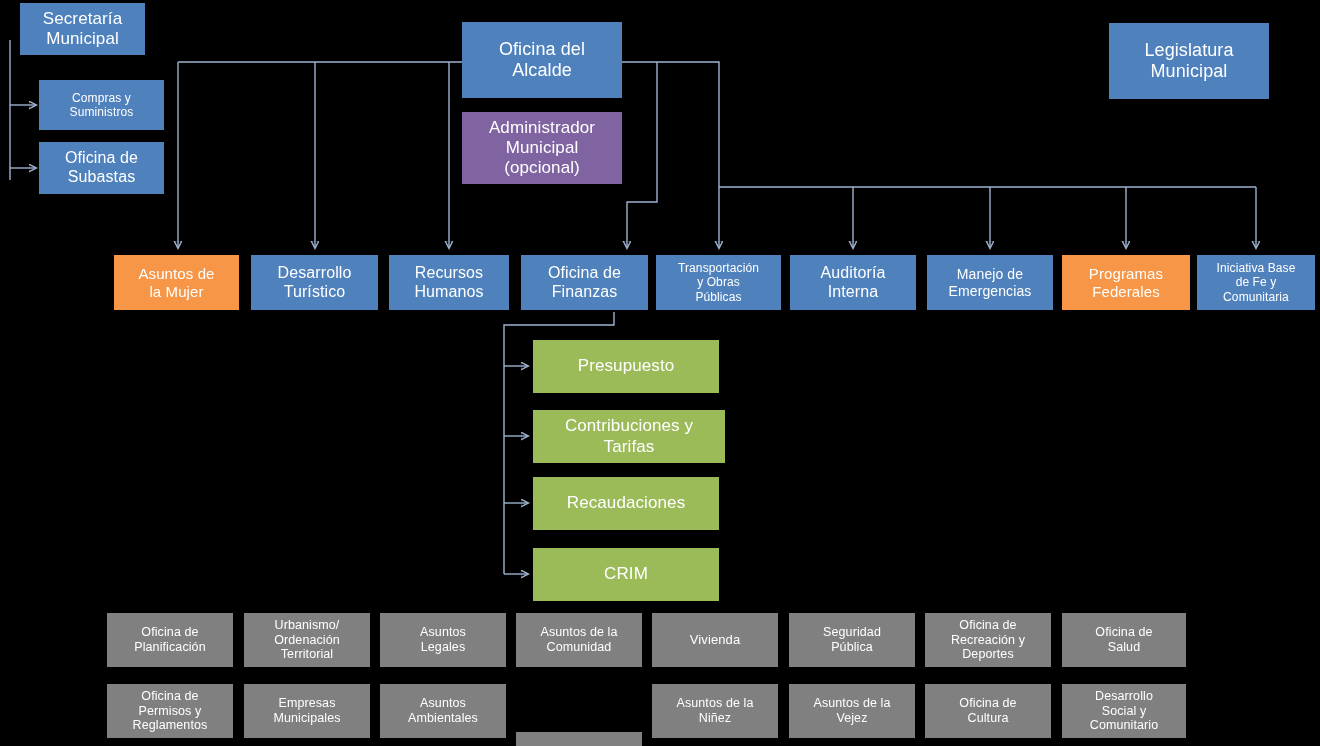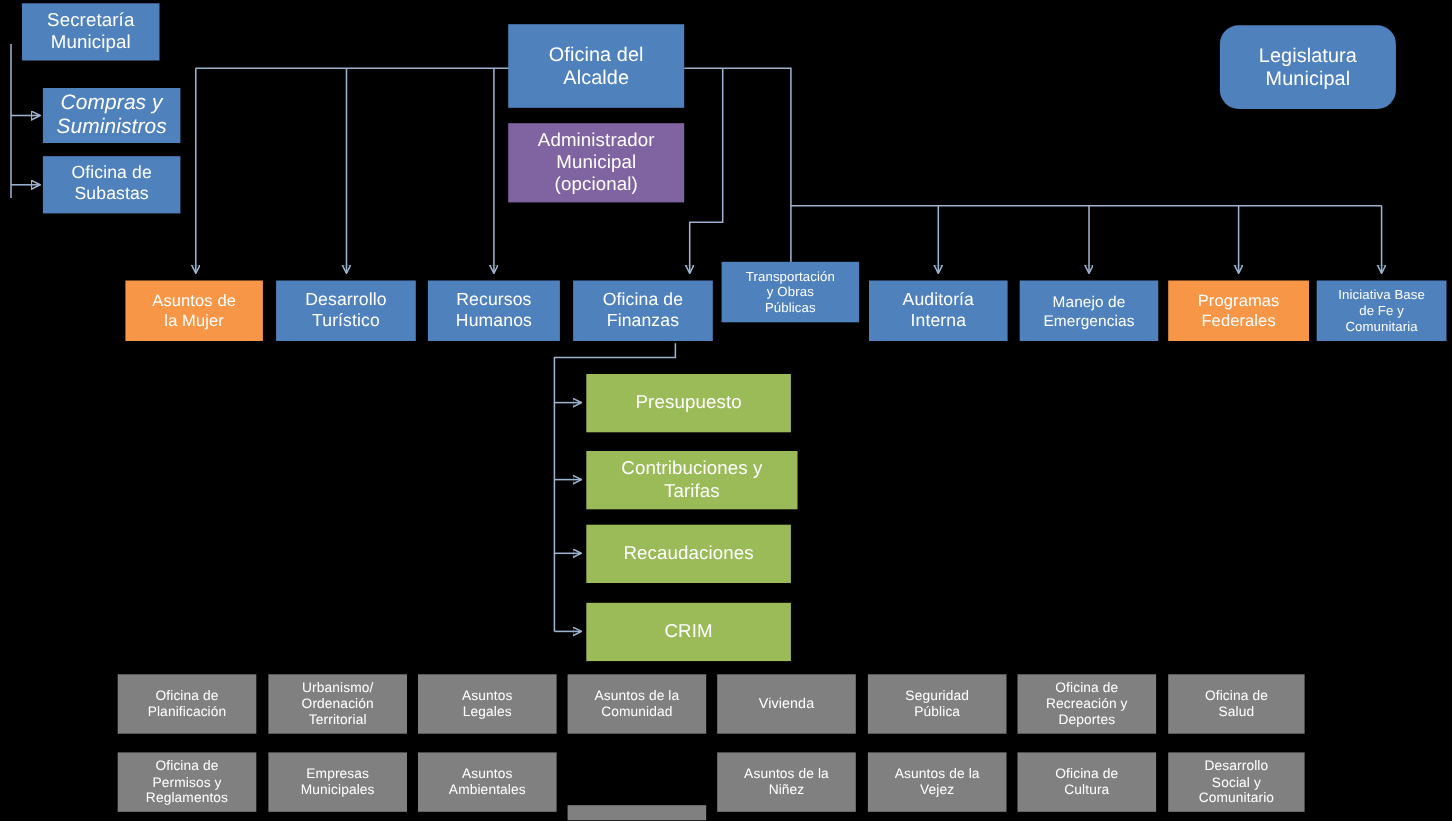--- a/index.html
+++ b/index.html
@@ -89,46 +89,46 @@
     <polyline points="614,312 614,325 504,325 504,574"></polyline>
     <polyline points="504,366 528,366" marker-end="url(#arw)"></polyline>
     <polyline points="504,436 528,436" marker-end="url(#arw)"></polyline>
     <polyline points="504,503 528,503" marker-end="url(#arw)"></polyline>
     <polyline points="504,574 528,574" marker-end="url(#arw)"></polyline>
   </svg>
 
   <div class="node blue" style="left:20px; top:3px; width:125px; height:52px; font-size:17px;">Secretaría
 Municipal</div>
 
-  <div class="node blue" style="left:39px; top:80px; width:125px; height:50px; font-size:19px;font-style:italic;">Compras y
+  <div class="node blue" style="left:39px; top:80px; width:125px; height:50px; font-size:12px;">Compras y
 Suministros</div>
 
   <div class="node blue" style="left:39px; top:142px; width:125px; height:52px; font-size:16px;">Oficina de
 Subastas</div>
 
   <div class="node blue" style="left:462px; top:22px; width:160px; height:76px; font-size:18px;">Oficina del
 Alcalde</div>
 
   <div class="node purple" style="left:462px; top:112px; width:160px; height:72px; font-size:17px;">Administrador
 Municipal
 (opcional)</div>
 
-  <div class="node blue" style="left:1109px; top:23px; width:160px; height:76px; font-size:18px;border-radius:17px;">Legislatura
+  <div class="node blue" style="left:1109px; top:23px; width:160px; height:76px; font-size:18px;">Legislatura
 Municipal</div>
 
   <div id="departments-row">
       <div class="node orange" style="left: 114px; top: 255px; width: 125px; height: 55px; font-size: 15px;">Asuntos de
 la Mujer</div>
       <div class="node blue" style="left: 251px; top: 255px; width: 127px; height: 55px; font-size: 16px;">Desarrollo
 Turístico</div>
       <div class="node blue" style="left: 389px; top: 255px; width: 120px; height: 55px; font-size: 16px;">Recursos
 Humanos</div>
       <div class="node blue" style="left: 521px; top: 255px; width: 127px; height: 55px; font-size: 16px;">Oficina de
 Finanzas</div>
-      <div class="node blue" style="left: 656px; top: 238px; width: 125px; height: 55px; font-size: 12px;">Transportación
+      <div class="node blue" style="left: 656px; top: 255px; width: 125px; height: 55px; font-size: 12px;">Transportación
 y Obras
 Públicas</div>
       <div class="node blue" style="left: 790px; top: 255px; width: 126px; height: 55px; font-size: 16px;">Auditoría
 Interna</div>
       <div class="node blue" style="left: 927px; top: 255px; width: 126px; height: 55px; font-size: 14px;">Manejo de
 Emergencias</div>
       <div class="node orange" style="left: 1062px; top: 255px; width: 128px; height: 55px; font-size: 15px;">Programas
 Federales</div>
       <div class="node blue" style="left: 1197px; top: 255px; width: 118px; height: 55px; font-size: 12px;">Iniciativa Base
 de Fe y

